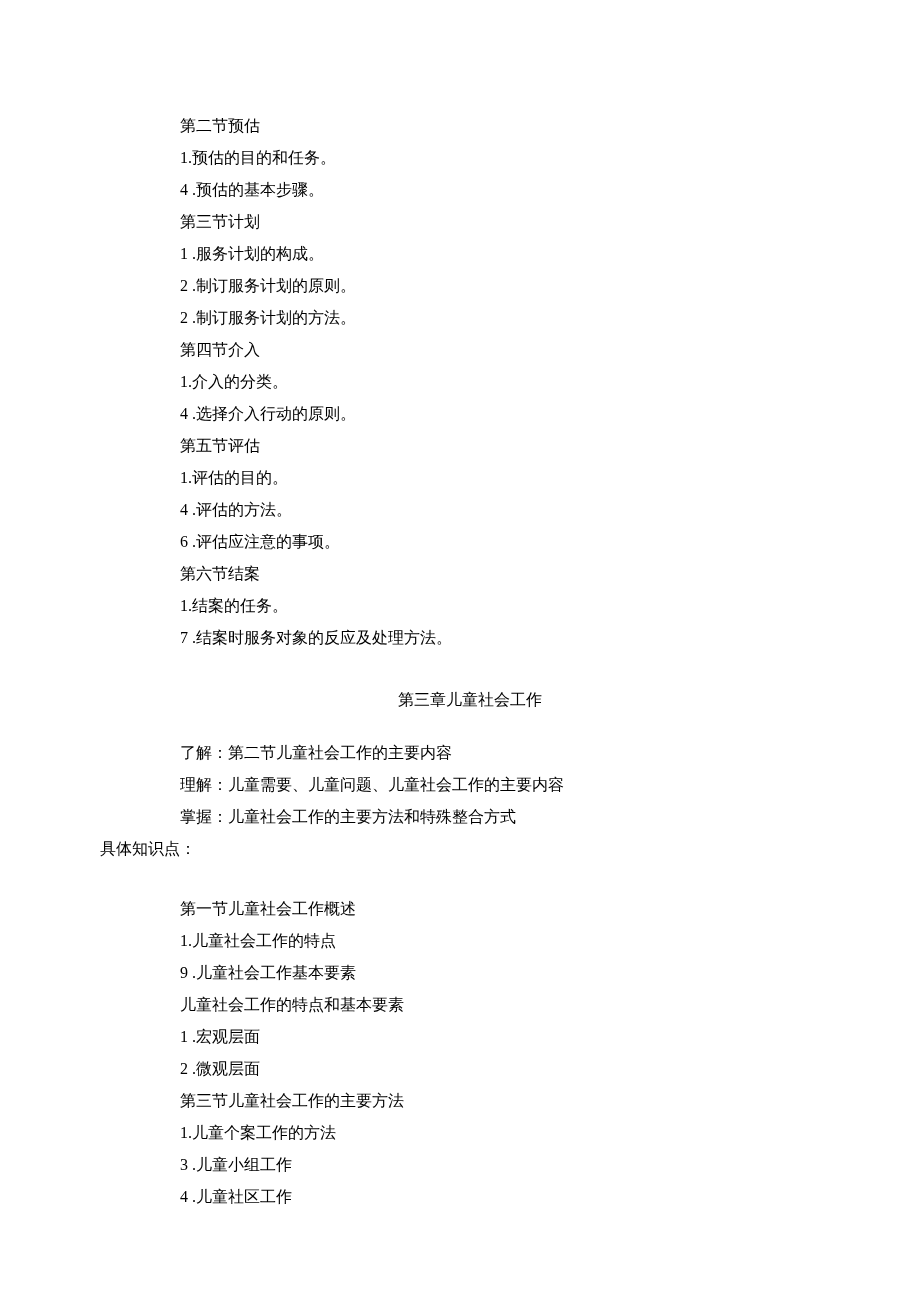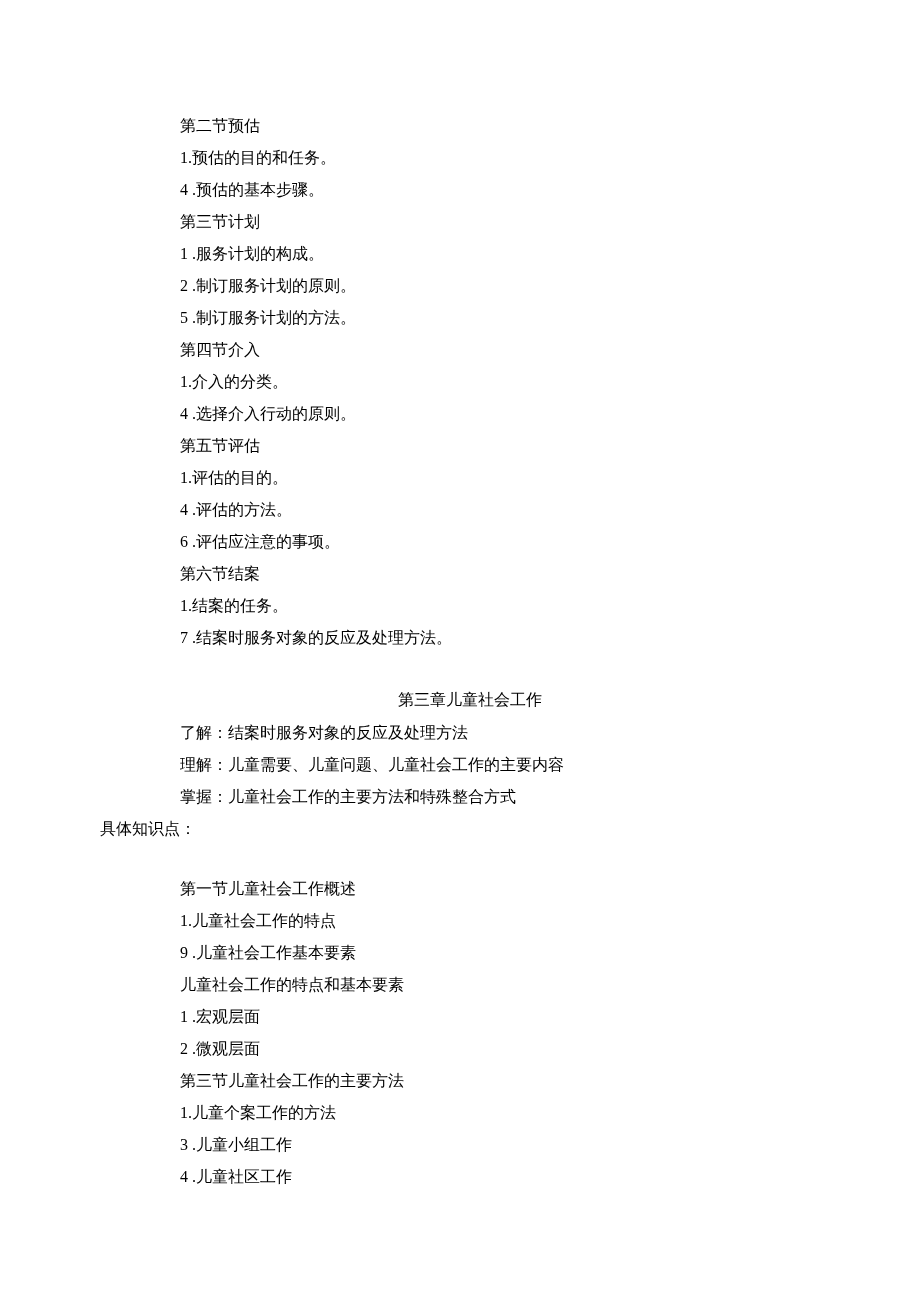--- a/index.html
+++ b/index.html
@@ -14,21 +14,21 @@
     }
     .page {
       padding: 110px 80px 80px 100px;
     }
     .indent-1 {
       padding-left: 80px;
     }
     .chapter-title {
       text-align: center;
       margin-top: 30px;
-      margin-bottom: 1px;
+      margin-bottom: 21px;
     }
     .no-indent {
       padding-left: 0;
     }
     .line {
       white-space: pre;
     }
     .spacer {
       height: 28px;
     }
@@ -38,38 +38,38 @@
 
 <div class="page">
 
   <div class="indent-1 line">第二节预估</div>
   <div class="indent-1 line">1.预估的目的和任务。</div>
   <div class="indent-1 line">4 .预估的基本步骤。</div>
 
   <div class="indent-1 line">第三节计划</div>
   <div class="indent-1 line">1 .服务计划的构成。</div>
   <div class="indent-1 line">2 .制订服务计划的原则。</div>
-  <div class="indent-1 line">5 .制订服务计划的方法。</div>
+  <div class="indent-1 line">2 .制订服务计划的方法。</div>
 
   <div class="indent-1 line">第四节介入</div>
   <div class="indent-1 line">1.介入的分类。</div>
   <div class="indent-1 line">4 .选择介入行动的原则。</div>
 
   <div class="indent-1 line">第五节评估</div>
   <div class="indent-1 line">1.评估的目的。</div>
   <div class="indent-1 line">4 .评估的方法。</div>
   <div class="indent-1 line">6 .评估应注意的事项。</div>
 
   <div class="indent-1 line">第六节结案</div>
   <div class="indent-1 line">1.结案的任务。</div>
   <div class="indent-1 line">7 .结案时服务对象的反应及处理方法。</div>
 
   <div class="chapter-title">第三章儿童社会工作</div>
 
-  <div class="indent-1 line">了解：结案时服务对象的反应及处理方法</div>
+  <div class="indent-1 line">了解：第二节儿童社会工作的主要内容</div>
   <div class="indent-1 line">理解：儿童需要、儿童问题、儿童社会工作的主要内容</div>
   <div class="indent-1 line">掌握：儿童社会工作的主要方法和特殊整合方式</div>
 
   <div class="no-indent line">具体知识点：</div>
 
   <div class="spacer"></div>
 
   <div class="indent-1 line">第一节儿童社会工作概述</div>
   <div class="indent-1 line">1.儿童社会工作的特点</div>
   <div class="indent-1 line">9 .儿童社会工作基本要素</div>

